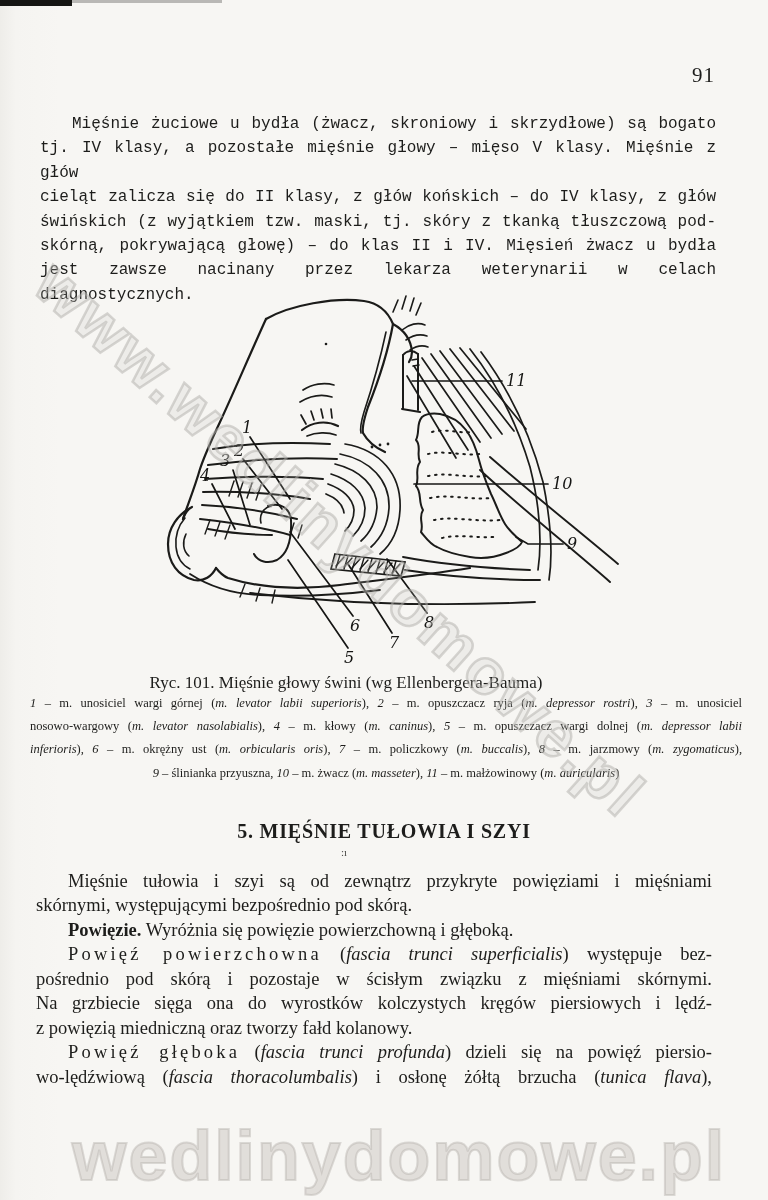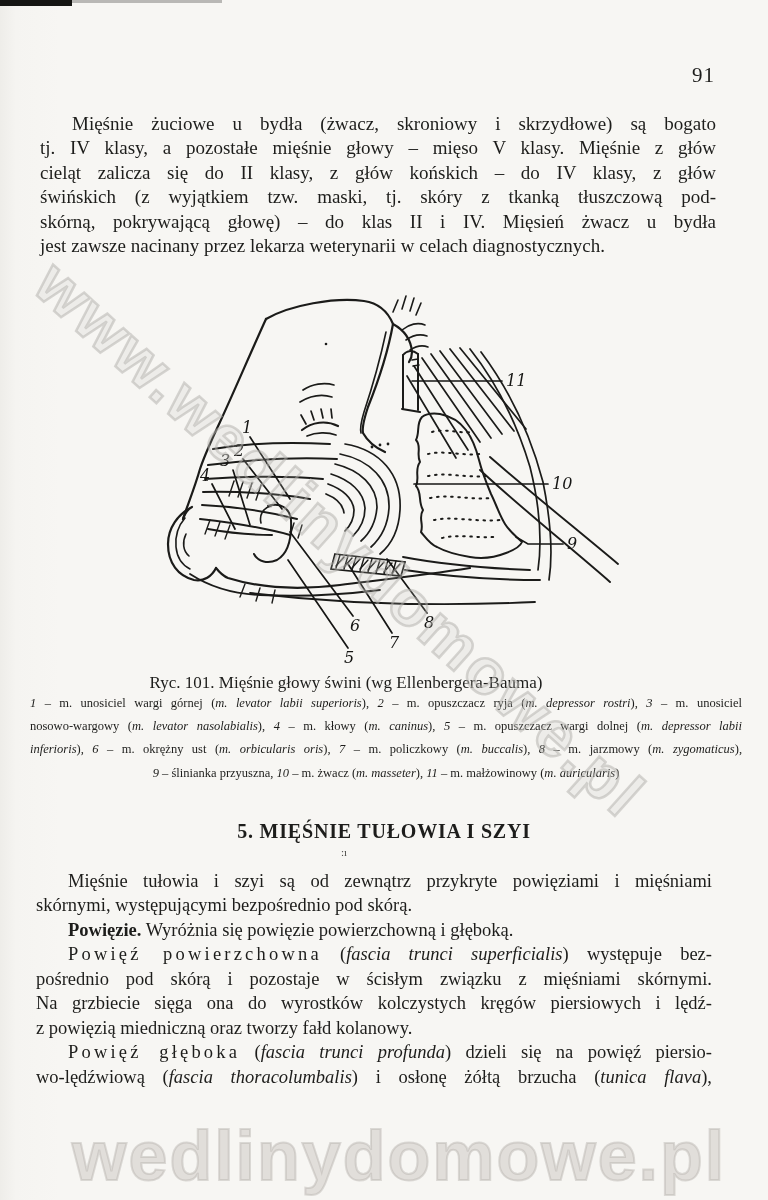--- a/index.html
+++ b/index.html
@@ -8,21 +8,21 @@
     background:linear-gradient(90deg,#eeede9 0,#f5f4f1 16px,#f7f6f3 60px,#f7f6f3 100%);
     font-family:"Liberation Serif",serif;color:#1d1d1b;
   }
   .abs{position:absolute;}
   .pagenum{top:63px;left:692px;font-size:21px;letter-spacing:1px;z-index:2;}
   .textblock{z-index:2;}
   .jline{text-align:justify;text-align-last:justify;}
   .jline.last{text-align:justify;text-align-last:left;}
   .jline.center{text-align:center;text-align-last:center;}
   .para .jline:first-child{text-indent:32px;}
-  .intro{left:40px;top:112px;width:676px;font-size:19px;line-height:24.4px;}
+  .intro{left:40px;top:112px;width:676px;font-size:16px;line-height:24.4px;font-family:Liberation Mono, monospace;}
   .sec2{left:36px;top:869px;width:676px;font-size:18.5px;line-height:24.45px;}
   .sec2 .para{margin:0;}
   .it{font-style:italic;}
   .bd{font-weight:bold;}
   .spc{letter-spacing:3.2px;}
   .caption{left:0;top:673px;width:692px;text-align:center;font-size:17px;line-height:1.15;z-index:2;}
   .legend{left:30px;top:692px;width:712px;font-size:12.5px;line-height:23.2px;z-index:2;}
   .heading{left:0;top:820px;width:768px;text-align:center;font-size:20px;font-weight:bold;letter-spacing:0.8px;z-index:2;}
   .artifact{left:341px;top:846px;font-size:11px;color:#4a4a46;z-index:2;}
   .figure{left:150px;top:292px;width:475px;height:375px;z-index:2;}

